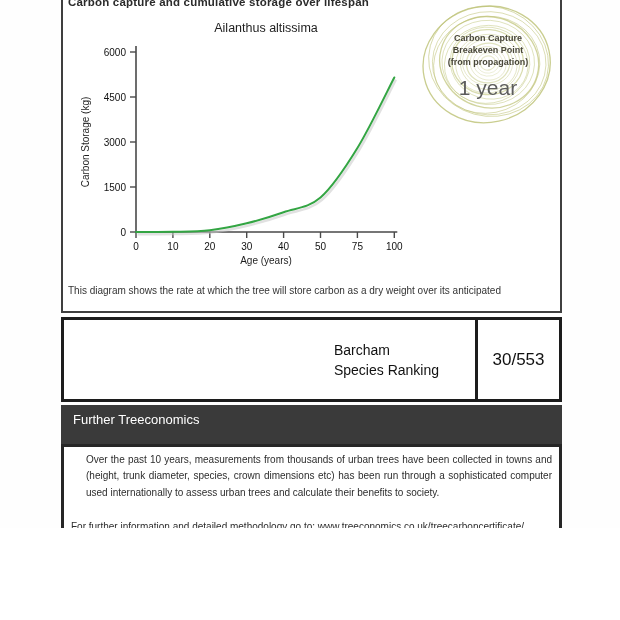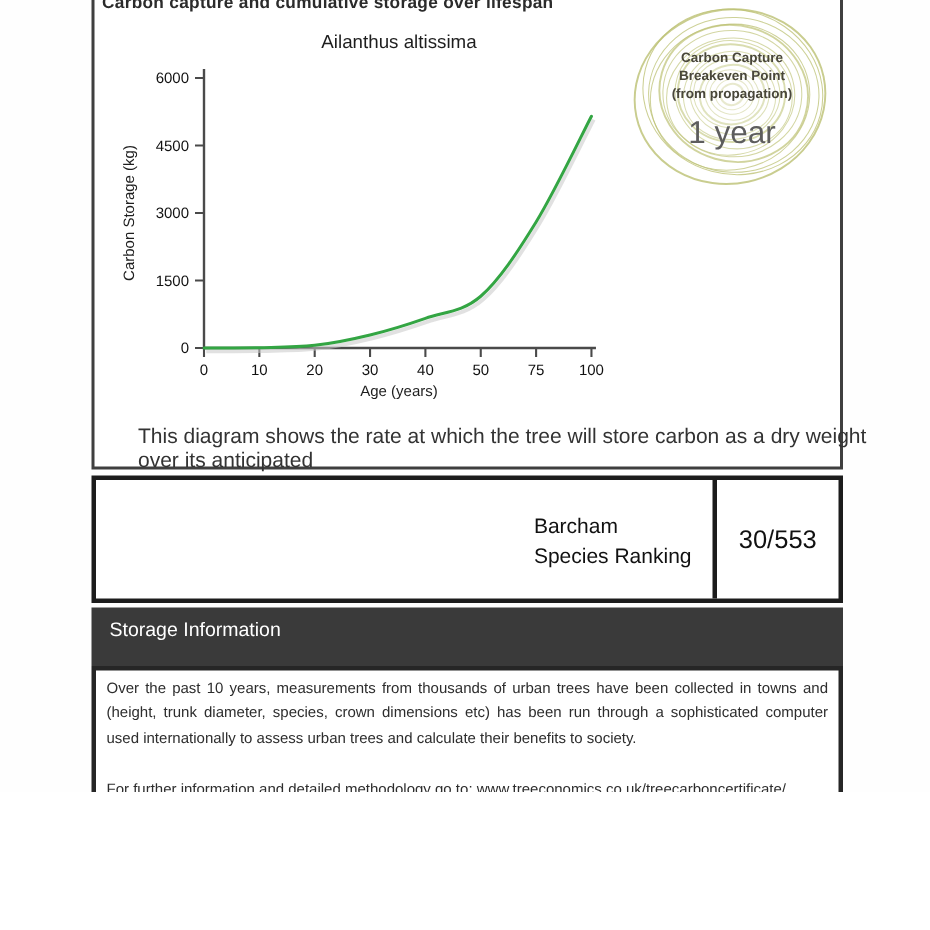--- a/index.html
+++ b/index.html
@@ -12,38 +12,38 @@
   .panel-title{position:absolute;left:5px;top:0px;font-size:11.5px;font-weight:bold;
                color:#2b2b2b;letter-spacing:.2px;white-space:nowrap;}
   #chart-svg{position:absolute;left:0;top:0;width:497px;height:280px;}
   .chart-title{font-size:12.5px;fill:#1e1e1e;}
   .axis-label{font-size:10px;fill:#1e1e1e;}
   .tick-text{font-size:10px;fill:#111;}
   #badge-svg{position:absolute;left:358px;top:3px;width:140px;height:128px;}
   .badge-small{font-size:9px;font-weight:bold;fill:#49473a;}
   .badge-value{font-size:21px;fill:#5d5d5d;}
   .description{position:absolute;left:5px;top:287px;width:486px;
-               font-size:14px;line-height:15.5px;color:#333333;margin-left:24px;}
+               font-size:10px;line-height:15.5px;color:#333333;}
 
   
   .ranking{position:absolute;left:61px;top:317px;width:495px;height:79px;
            border:3px solid #1c1c1c;background:#fff;display:flex;}
   .rank-left{width:414px;display:flex;align-items:center;justify-content:flex-end;
-             padding-right:14px;box-sizing:border-box;border-right:3px solid #1c1c1c;}
+             padding-right:36px;box-sizing:border-box;border-right:3px solid #1c1c1c;}
   .rank-label{font-size:14px;line-height:20px;color:#111;text-align:left;}
   .rank-right{flex:1;display:flex;align-items:center;justify-content:center;
               font-size:17px;color:#111;}
 
   
   .fi-header{position:absolute;left:61px;top:405px;width:489px;height:32px;
              background:#3a3a3a;color:#ffffff;font-size:13px;
              padding:7px 0 0 12px;}
   .fi-body{position:absolute;left:61px;top:444px;width:495px;height:139px;
            border:3px solid #262626;background:#fff;box-sizing:content-box;}
-  .fi-text{padding:5px 7px 0 7px;}
+  .fi-text{padding:5px 7px 0 22px;}
   .fi-line{font-size:10px;line-height:16.4px;color:#2d2d2d;
            text-align:justify;text-align-last:justify;}
   .fi-line.last{text-align-last:left;}
   .fi-footer{margin-top:20px;padding:0 7px;font-size:10px;color:#2d2d2d;}
 </style>
 </head>
 <body>
 
 <div class="page">
 
@@ -125,21 +125,21 @@
   <section class="ranking">
     <div class="rank-left">
       <div class="rank-label">
         <div>Barcham</div>
         <div>Species Ranking</div>
       </div>
     </div>
     <div class="rank-right">30/553</div>
   </section>
 
-  <div class="fi-header">Storage Information</div>
+  <div class="fi-header">Further Treeconomics</div>
 
   <section class="fi-body">
     <div class="fi-text">
       <div class="fi-line">Over the past 10 years, measurements from thousands of urban trees have been collected in towns and</div>
       <div class="fi-line">(height, trunk diameter, species, crown dimensions etc) has been run through a sophisticated computer</div>
       <div class="fi-line last">used internationally to assess urban trees and calculate their benefits to society.</div>
     </div>
     <div class="fi-footer">For further information and detailed methodology go to: www.treeconomics.co.uk/treecarboncertificate/</div>
   </section>
 

